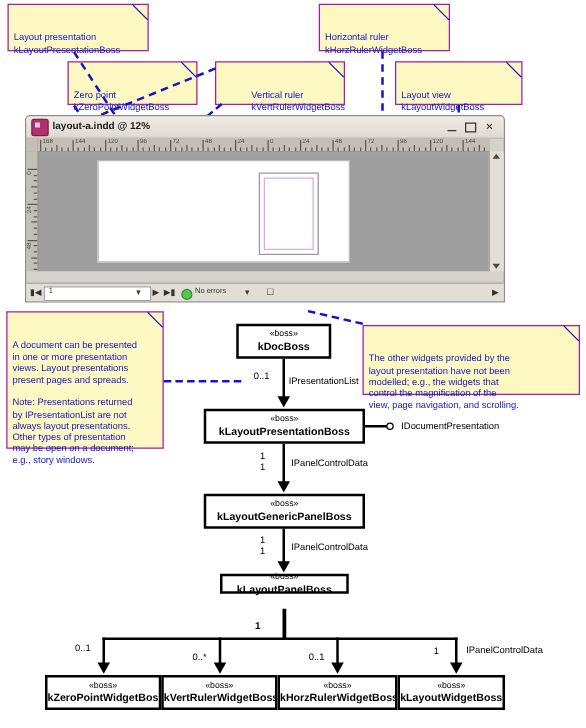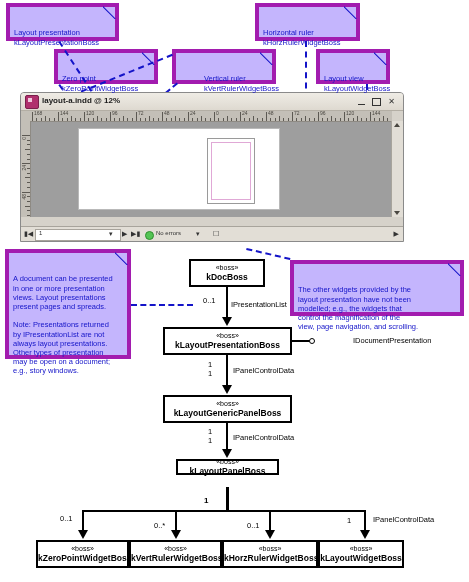--- a/index.html
+++ b/index.html
@@ -1,21 +1,21 @@
 <!DOCTYPE html>
 <html><head>
 <meta charset="utf-8">
 <style>
   html,body{margin:0;padding:0;background:#fff;}
   body{width:469px;height:582px;position:relative;overflow:hidden;
        font-family:"Liberation Sans","DejaVu Sans",sans-serif;}
   #root{position:absolute;left:0;top:0;width:469px;height:582px;}
 
   
-  .note{position:absolute;border:4px solid #a21caf;background:#c4b5fd;
+  .note{position:absolute;border:1px solid #a21caf;background:#fef9c3;
         color:#1414c8;font-size:7.5px;line-height:9.2px;
         padding:3px 4px 2px 4px;box-sizing:border-box;white-space:pre-line;}
   .note .foldline{position:absolute;right:-1px;top:-1px;width:13px;height:13px;
         overflow:hidden;}
   .note .foldline i{position:absolute;display:block;width:18px;height:1px;
         background:#1414c8;transform:rotate(45deg);transform-origin:0 0;left:0;top:0;}
 
   .notebody{position:relative;z-index:2;}
   .dashv{border-left:2px dashed #1414c8;}
   .dashh{border-top:2px dashed #1414c8;}
@@ -116,21 +116,21 @@
   <div class="note" id="co-zeropoint" style="left:54px;top:49px;width:104px;height:35px;">
     <div class="foldline"><i></i></div>
     <div class="notebody"><span>Zero point</span><br><span>kZeroPointWidgetBoss</span></div>
   </div>
 
   <div class="note" id="co-vruler" style="left:172px;top:49px;width:104px;height:35px;padding-left:28px;">
     <div class="foldline"><i></i></div>
     <div class="notebody"><span>Vertical ruler</span><br><span>kVertRulerWidgetBoss</span></div>
   </div>
 
-  <div class="note" id="co-layoutview" style="left:316px;top:49px;width:74px;height:35px;">
+  <div class="note" id="co-layoutview" style="left:316px;top:49px;width:102px;height:35px;">
     <div class="foldline"><i></i></div>
     <div class="notebody"><span>Layout view</span><br><span>kLayoutWidgetBoss</span></div>
   </div>
 
   <div class="dashv" style="position:absolute;left:305px;top:41px;height:58px;"></div>
   <div class="dashv" style="position:absolute;left:366px;top:84px;height:51px;"></div>
   <div class="dashdiag" style="left:60px;top:41px;width:70px;transform:rotate(57deg);"></div>
   <div class="dashdiag" style="left:60px;top:84px;width:48px;transform:rotate(55deg);"></div>
   <div class="dashdiag" style="left:178px;top:84px;width:53px;transform:rotate(140deg);"></div>
   <div class="dashdiag" style="left:33px;top:110px;width:150px;transform:rotate(-22deg);"></div>
@@ -370,21 +370,21 @@
     <div class="nm">kLayoutWidgetBoss</div>
   </div>
 
   <div class="ln lnv" style="left:226px;top:287px;height:31px;"></div>
   <div class="arrowdown" style="left:222px;top:317px;"></div>
   <div class="mult" style="left:203px;top:296px;">0..1</div>
   <div class="iface" style="left:231px;top:300px;">IPresentationList</div>
 
   <div class="ln lnh" style="left:292px;top:340px;width:18px;"></div>
   <div class="lollipop" style="left:309px;top:338px;"></div>
-  <div class="iface" style="left:321px;top:336px;margin-left:32px;">IDocumentPresentation</div>
+  <div class="iface" style="left:321px;top:336px;">IDocumentPresentation</div>
 
   <div class="ln lnv" style="left:226px;top:355px;height:31px;"></div>
   <div class="arrowdown" style="left:222px;top:385px;"></div>
   <div class="mult" style="left:208px;top:360px;">1</div>
   <div class="mult" style="left:208px;top:369px;">1</div>
   <div class="iface" style="left:233px;top:366px;">IPanelControlData</div>
 
   <div class="ln lnv" style="left:226px;top:423px;height:27px;"></div>
   <div class="arrowdown" style="left:222px;top:449px;"></div>
   <div class="mult" style="left:208px;top:427px;">1</div>

